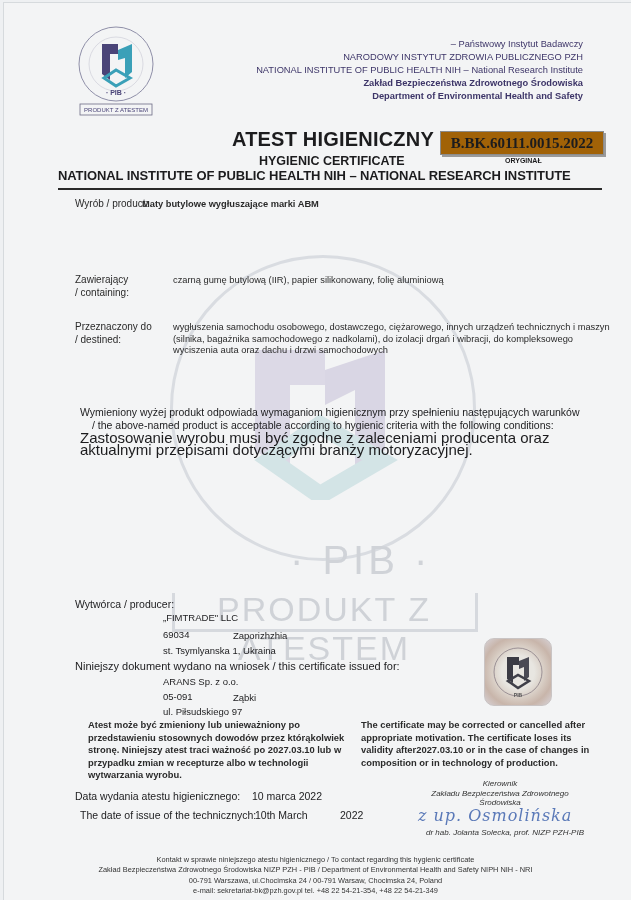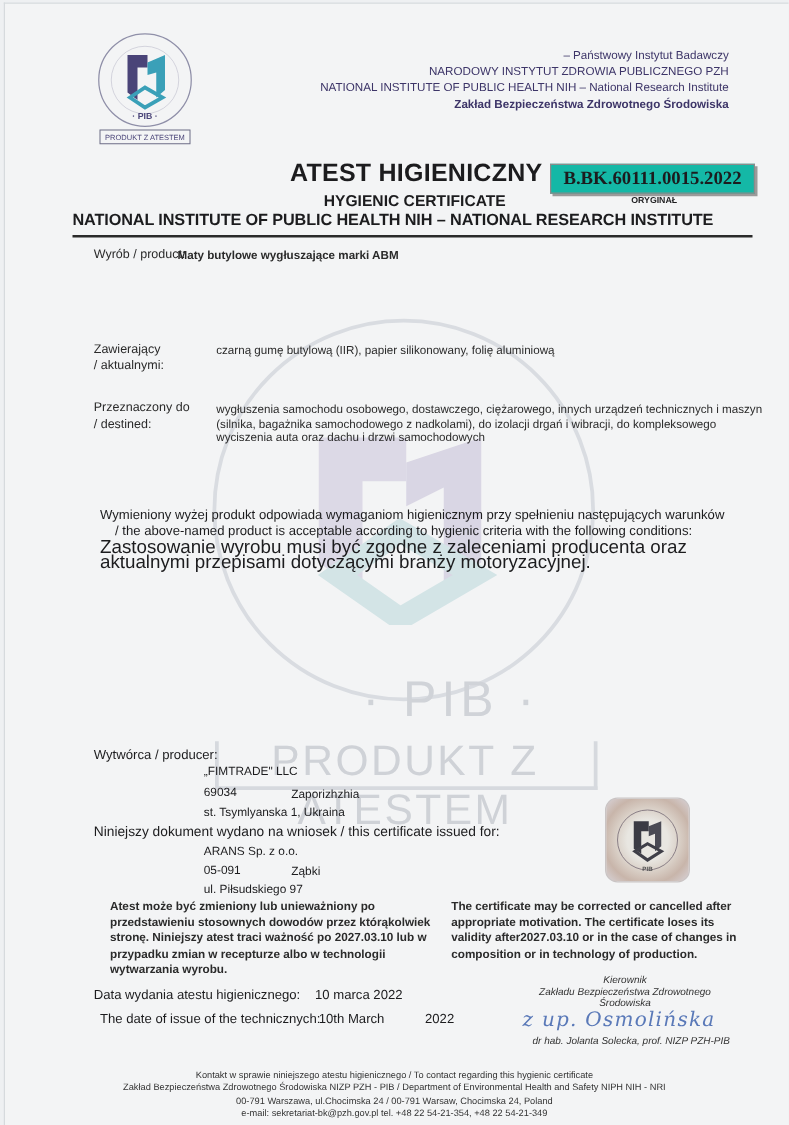--- a/index.html
+++ b/index.html
@@ -36,21 +36,21 @@
   
   .logo { position:absolute; left: 66px; top: 22px; width: 100px; height: 100px; }
   .inst { position:absolute; right: 48px; top: 38px; text-align:right; font-size: 9.3px; line-height: 13px; color:#3d3568; }
   .inst .b { font-weight: bold; }
 
   .title-main { position:absolute; left: 232px; top: 128px; font-size: 20px; font-weight: bold; letter-spacing: 0.2px; }
   .cert-no {
     position:absolute; left: 440px; top: 131px; width: 162px; height: 22px;
     border: 1px solid #8b8b8b; box-shadow: 2px 2px 0 #9a9a9a;
     font-family: "Liberation Serif", serif; font-weight: bold; font-size: 15px;
-    text-align:center; line-height: 22px; background: #14b8a6;
+    text-align:center; line-height: 22px; background: #a16207;
   }
   .sub1 { position:absolute; left: 259px; top: 154px; font-size: 12.5px; font-weight: bold; }
   .orig { position:absolute; left: 505px; top: 157px; font-size: 7px; font-weight: bold; }
   .sub2 { position:absolute; left: 58px; top: 168px; font-size: 13px; font-weight: bold; letter-spacing: -0.1px; }
   .rule { position:absolute; left: 58px; top: 188px; width: 544px; height: 2px; background:#2a2a2a; }
 
   .lbl { font-size: 10px; color:#2a2a2a; }
   .val { font-size: 9.3px; color:#2a2a2a; line-height: 11.5px; }
   .bold { font-weight: bold; }
 
@@ -126,35 +126,36 @@
     <rect x="14" y="82" width="72" height="11" fill="none" stroke="#6d6d86" stroke-width="0.8"></rect>
     <text x="50" y="90" text-anchor="middle" font-size="6" fill="#4a4478" font-family="Liberation Sans, sans-serif">PRODUKT Z ATESTEM</text>
   </svg>
 </div>
 
 <div class="inst">
   <div>– Państwowy Instytut Badawczy</div>
   <div>NARODOWY INSTYTUT ZDROWIA PUBLICZNEGO PZH</div>
   <div>NATIONAL INSTITUTE OF PUBLIC HEALTH NIH – National Research Institute</div>
   <div class="b">Zakład Bezpieczeństwa Zdrowotnego Środowiska</div>
+  <div class="b">Department of Environmental Health and Safety</div>
 </div>
 
 <div class="title-main">ATEST HIGIENICZNY</div>
 <div class="cert-no">B.BK.60111.0015.2022</div>
 <div class="sub1">HYGIENIC CERTIFICATE</div>
 <div class="orig">ORYGINAŁ</div>
 <div class="sub2">NATIONAL INSTITUTE OF PUBLIC HEALTH NIH – NATIONAL RESEARCH INSTITUTE</div>
 <div class="rule"></div>
 
 <div class="abs lbl row-product-l">Wyrób / product:</div>
 <div class="abs val bold row-product-v">Maty butylowe wygłuszające marki ABM</div>
 
 <div class="abs lbl cont-l">
   <div>Zawierający</div>
-  <div>/ aktualnymi:</div>
+  <div>/ containing:</div>
 </div>
 <div class="abs val cont-v">czarną gumę butylową (IIR), papier silikonowany, folię aluminiową</div>
 
 <div class="abs lbl dest-l">
   <div>Przeznaczony do</div>
   <div>/ destined:</div>
 </div>
 <div class="abs val dest-v">wygłuszenia samochodu osobowego, dostawczego, ciężarowego, innych urządzeń technicznych i maszyn (silnika, bagażnika samochodowego z nadkolami), do izolacji drgań i wibracji, do kompleksowego wyciszenia auta oraz dachu i drzwi samochodowych</div>
 
 <div class="cond1">

